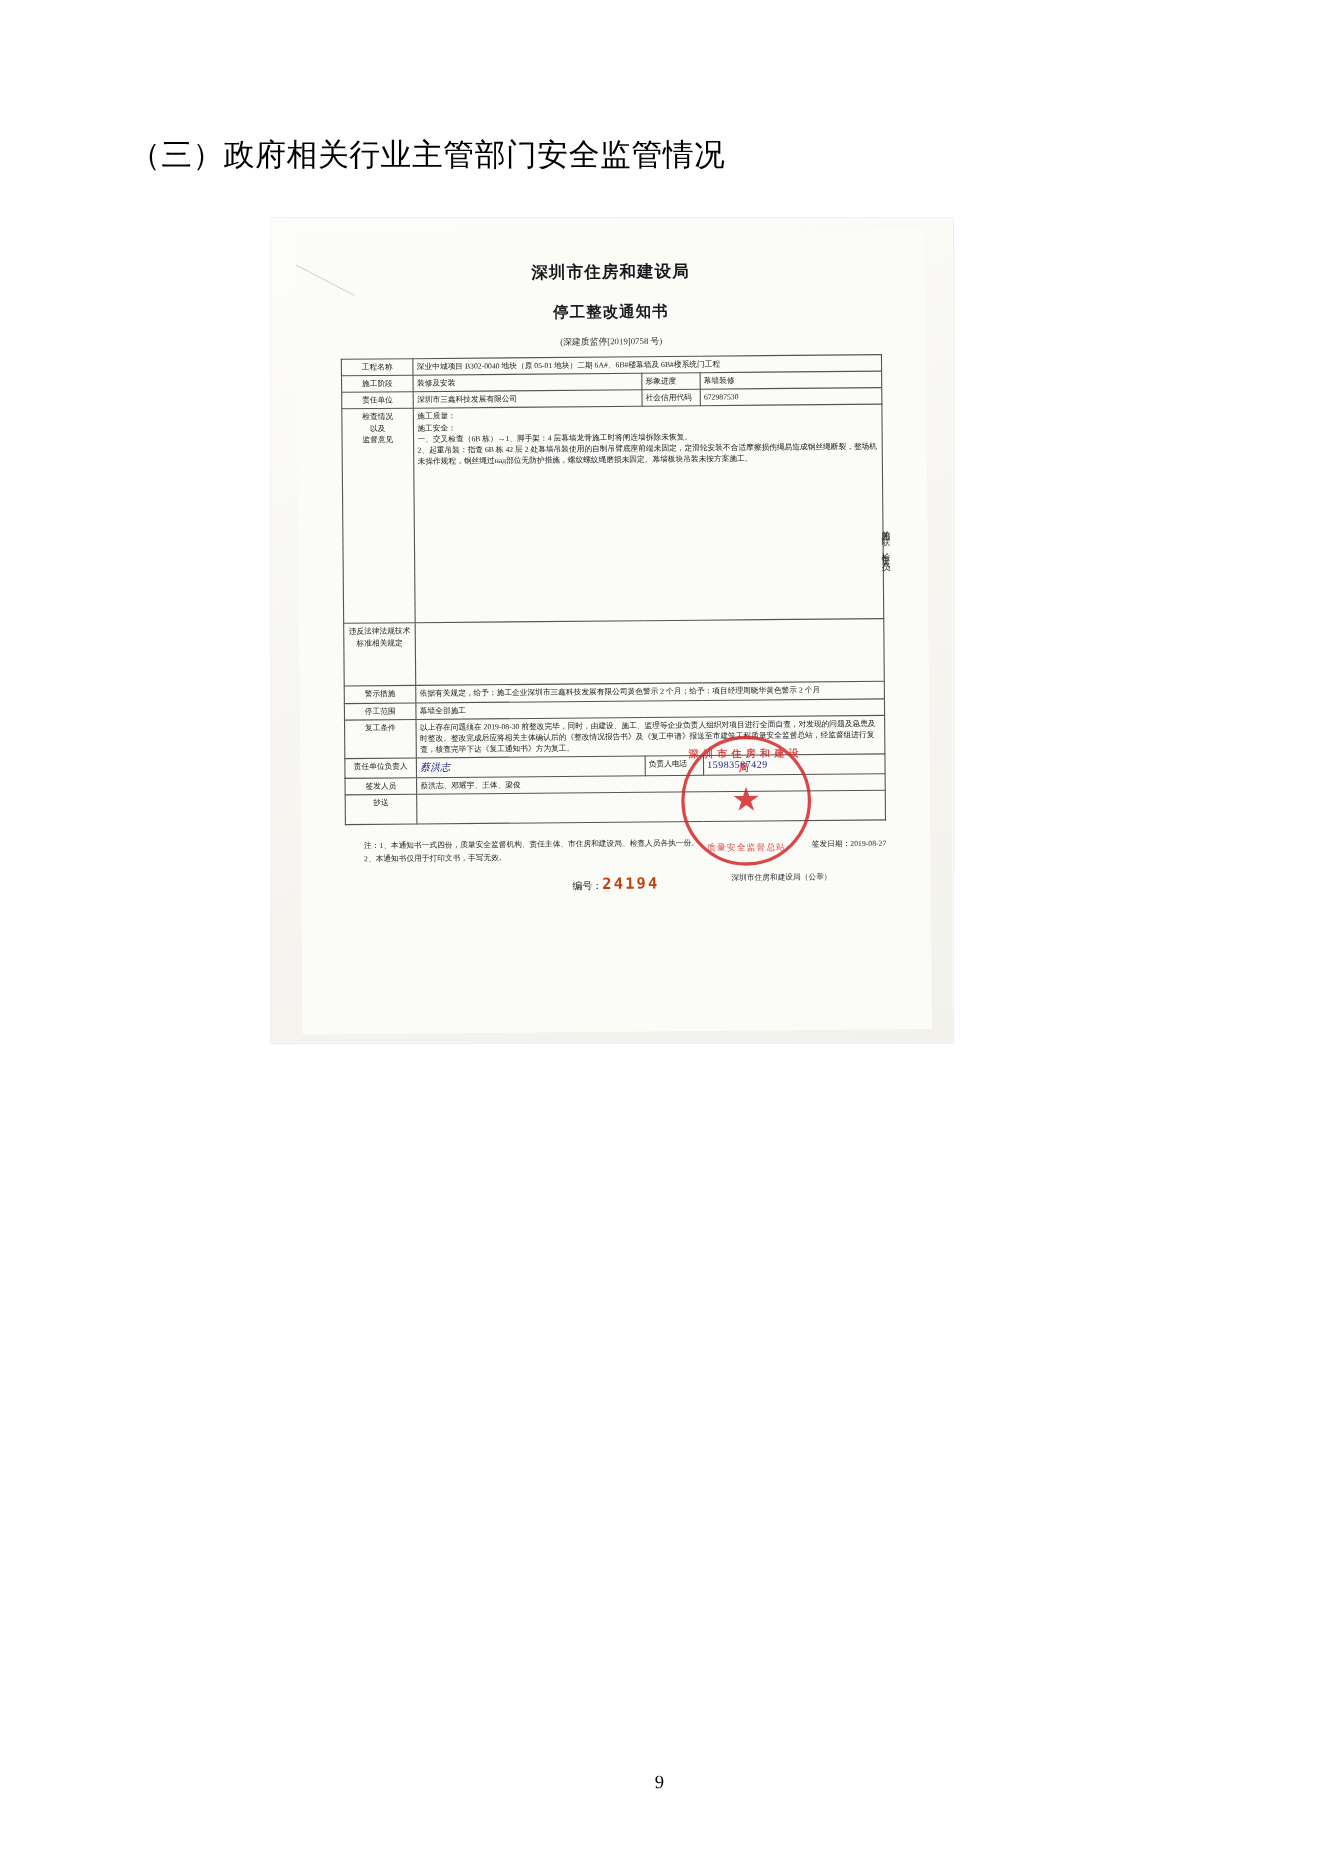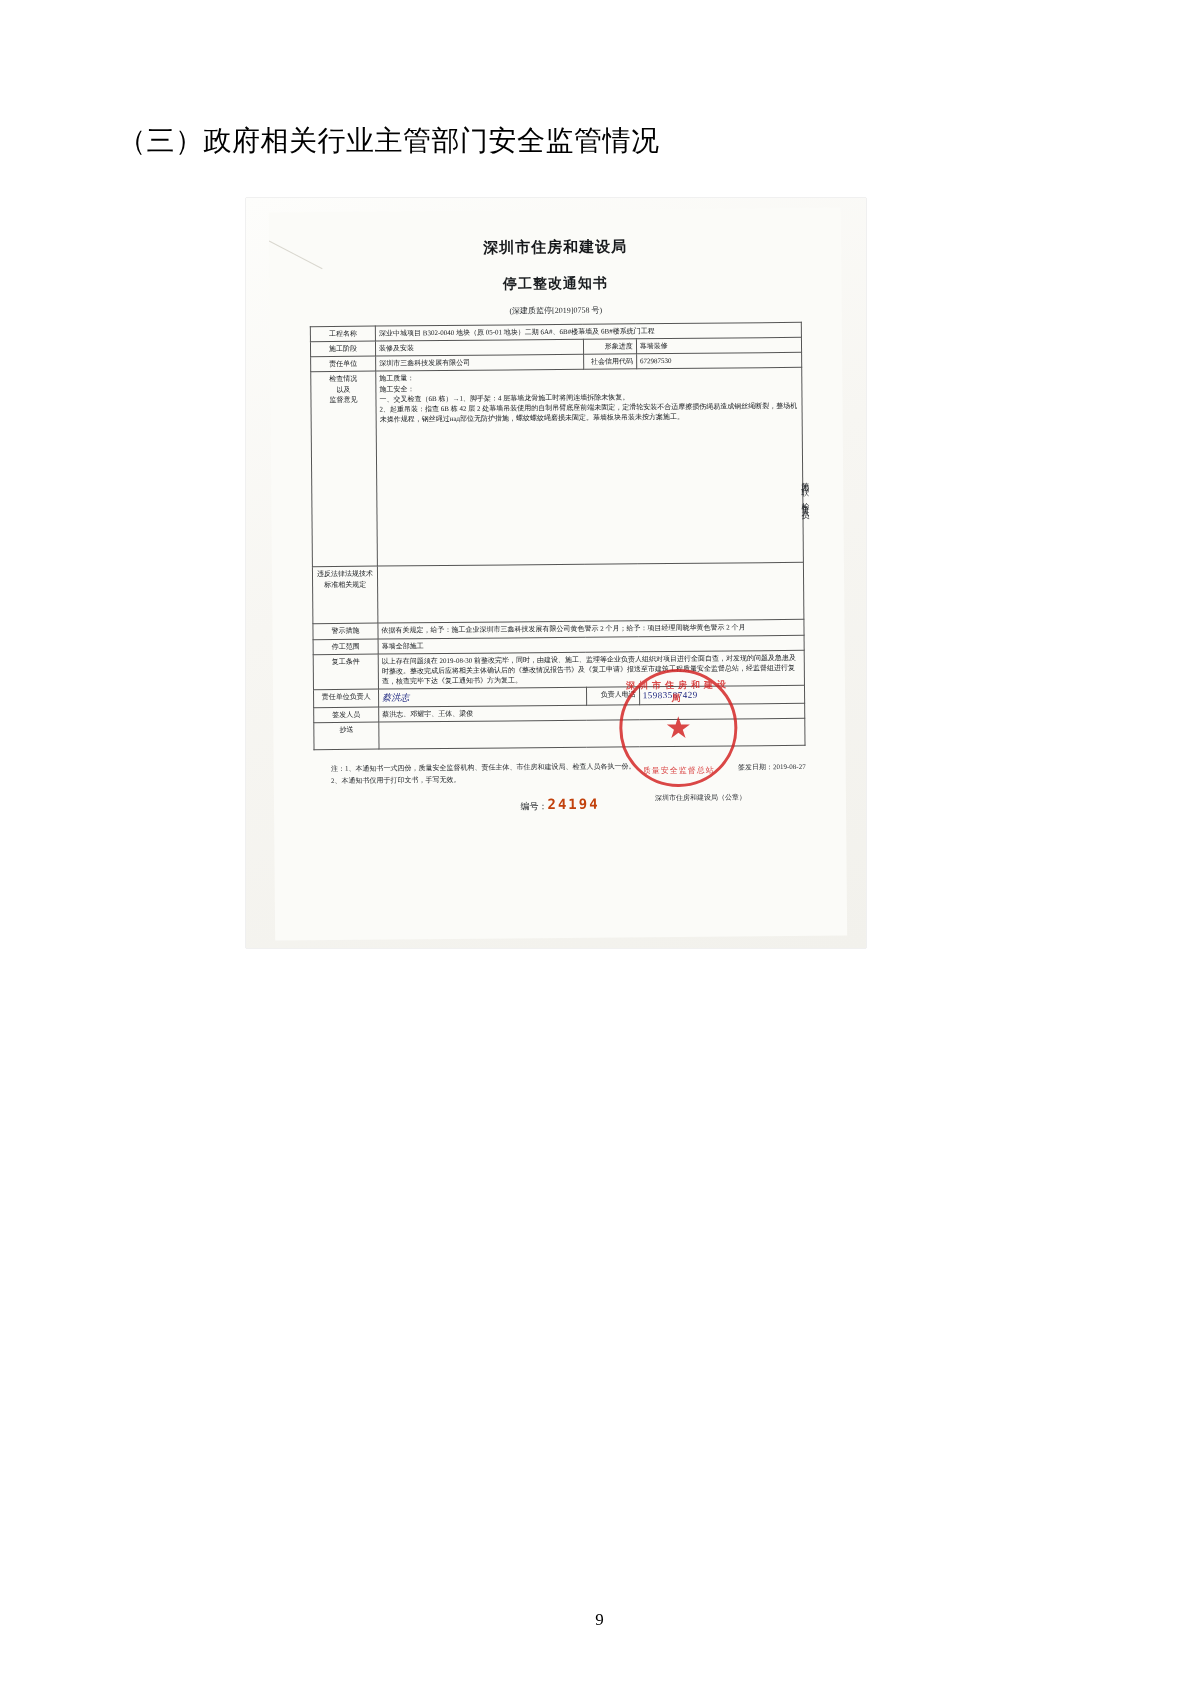--- a/index.html
+++ b/index.html
@@ -105,21 +105,21 @@
     padding: 2px 3px;
     vertical-align: top;
   }
   td.lab {
     width: 58px;
     text-align: center;
     vertical-align: middle;
   }
   td.lab2 {
     width: 46px;
-    text-align: right;
+    text-align: left;
     vertical-align: middle;
   }
   td.mid {
     vertical-align: middle;
   }
   .big-cell {
     height: 190px;
   }
   .empty-cell {
     height: 52px;
@@ -193,21 +193,21 @@
   }
   .serial .num {
     color: #c2410c;
     font-size: 14px;
     letter-spacing: 2px;
     font-family: "DejaVu Sans Mono", monospace;
     font-weight: bold;
   }
   .dept-line {
     position: absolute;
-    right: 100px;
+    right: 90px;
     bottom: 134px;
     font-size: 7px;
     color: #2a2d31;
     font-family: Liberation Serif, serif;
   }
   .date-line {
     position: absolute;
     right: 40px;
     bottom: 164px;
     font-size: 7px;

